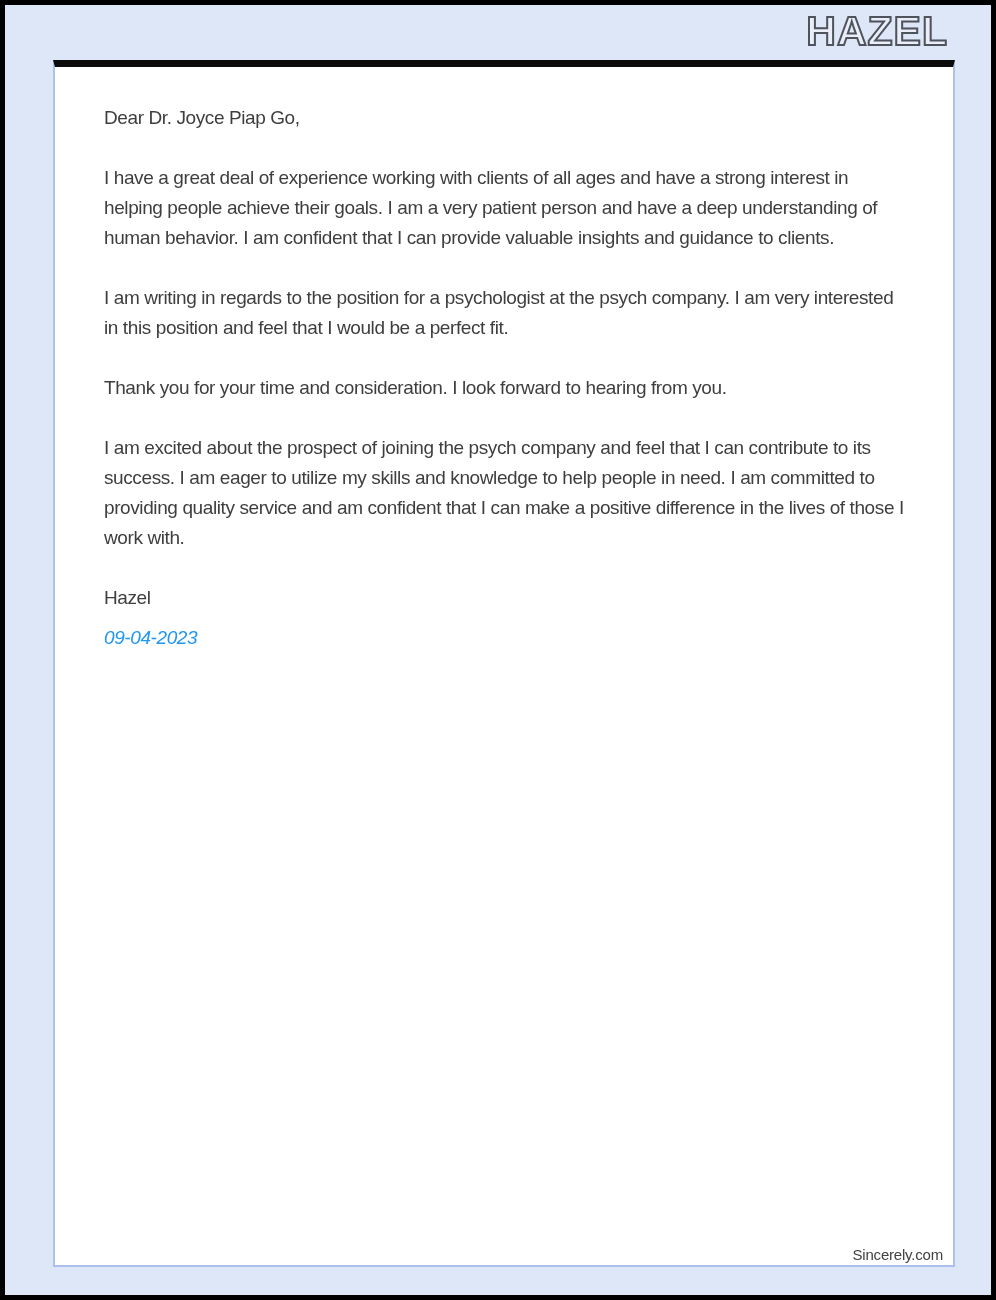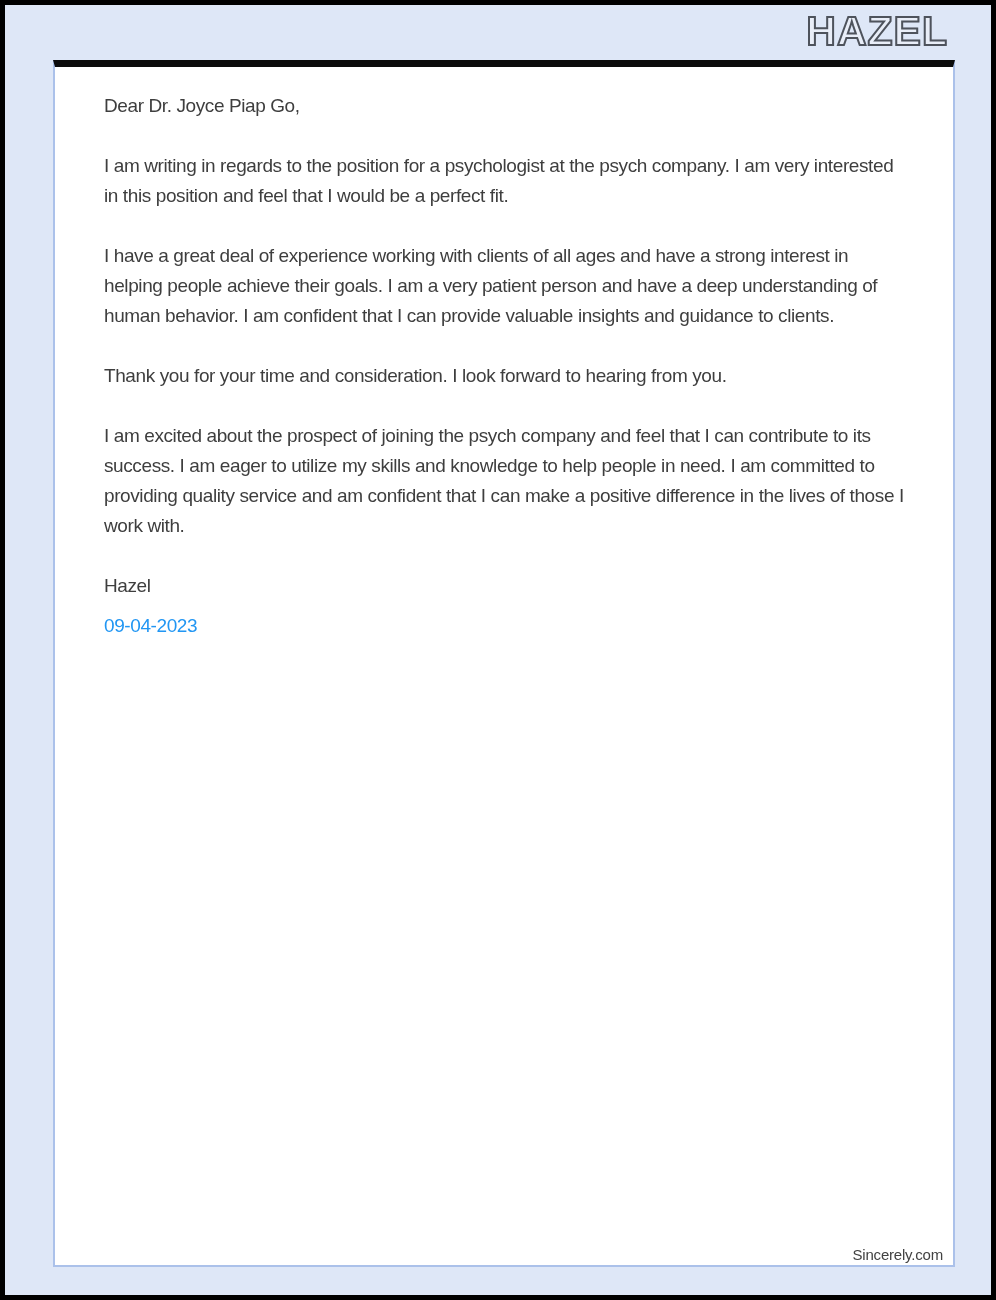--- a/index.html
+++ b/index.html
@@ -27,32 +27,33 @@
   }
   .letter-box {
     position: absolute;
     left: 48px;
     top: 55px;
     width: 902px;
     height: 1207px;
     background: #ffffff;
     border: 2px solid #abc1ea;
     border-top: 7px solid #0b0b0b;
-    padding: 24px 47px 0 49px;
+    padding: 36px 47px 0 49px;
   }
   .letter-box p {
     margin: 0 0 30px 0;
     font-size: 19px;
     line-height: 30px;
     letter-spacing: -0.4px;
     color: #3e3e3e;
   }
   p.letter-date {
     margin-top: -20px;
     color: #2196f3;
+    font-style: italic;
   }
   .watermark {
     position: absolute;
     right: 10px;
     bottom: 2px;
     font-size: 15px;
     letter-spacing: -0.2px;
     color: #424242;
   }
 </style>
@@ -60,23 +61,23 @@
 <body>
 
 <div class="logo">
   <span>HAZEL</span>
 </div>
 
 <div class="letter-box">
 
   <p>Dear Dr. Joyce Piap Go,</p>
 
+  <p>I have a great deal of experience working with clients of all ages and have a strong interest in helping people achieve their goals. I am a very patient person and have a deep understanding of human behavior. I am confident that I can provide valuable insights and guidance to clients.</p>
+
   <p>I am writing in regards to the position for a psychologist at the psych company. I am very interested in this position and feel that I would be a perfect fit.</p>
-
-  <p>I have a great deal of experience working with clients of all ages and have a strong interest in helping people achieve their goals. I am a very patient person and have a deep understanding of human behavior. I am confident that I can provide valuable insights and guidance to clients.</p>
 
   <p>Thank you for your time and consideration. I look forward to hearing from you.</p>
 
   <p>I am excited about the prospect of joining the psych company and feel that I can contribute to its success. I am eager to utilize my skills and knowledge to help people in need. I am committed to providing quality service and am confident that I can make a positive difference in the lives of those I work with.</p>
 
 
   <p>Hazel</p>
 
   <p class="letter-date">09-04-2023</p>
 

